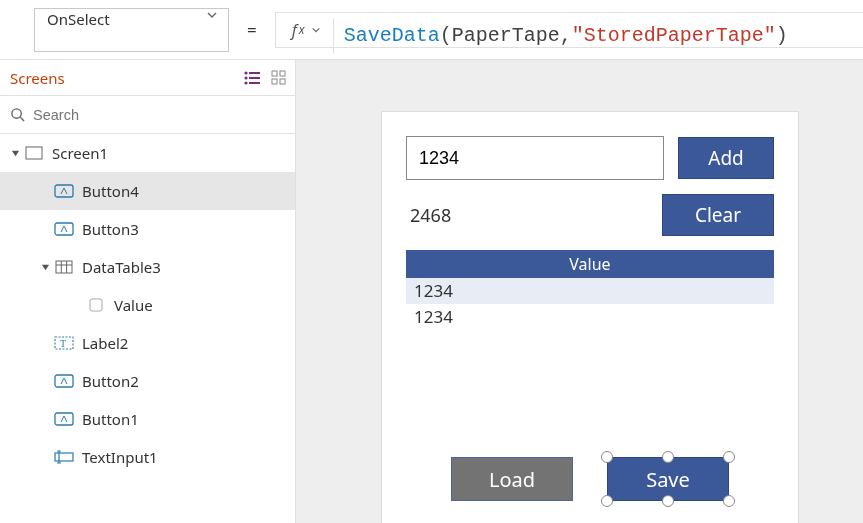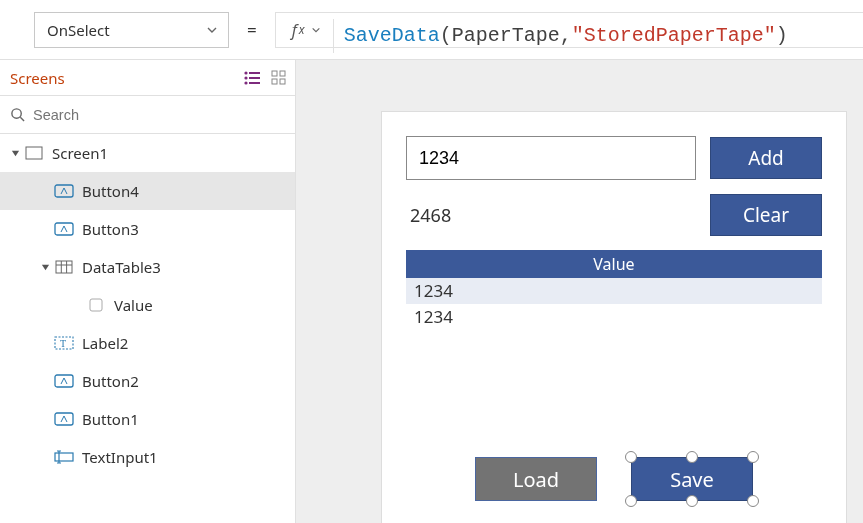--- a/index.html
+++ b/index.html
@@ -1,18 +1,18 @@
 <!DOCTYPE html>
 <html><head>
 <meta charset="utf-8">
 <style>
   * { box-sizing: border-box; margin: 0; padding: 0; }
   body { font-family: "Segoe UI", system-ui, sans-serif; font-size: 14px; color: #333; background: #fff; width: 863px; height: 523px; overflow: hidden; }
   .topbar { display: flex; align-items: center; height: 60px; border-bottom: 1px solid #e0e0e0; padding: 0 0 0 34px; gap: 12px; }
-  .prop-select { width: 195px; height: 36px; border: 1px solid #c8c8c8; display: flex; align-items: center; justify-content: space-between; padding: 0 10px 0 12px; background: #fff; font-size: 15px; }
+  .prop-select { width: 195px; height: 44px; border: 1px solid #c8c8c8; display: flex; align-items: flex-start; justify-content: space-between; padding: 0 10px 0 12px; background: #fff; font-size: 15px; }
   .equals { font-size: 17px; color: #333; padding: 0 6px; }
   .fx-bar-wrap { flex: 1; display: flex; align-items: center; height: 36px; border: 1px solid #e0e0e0; border-right: none; }
   .fx-label { display:flex; align-items:center; gap:2px; padding: 0 12px 0 16px; height:100%; font-style: italic; color: #555; font-size: 16px; }
   .fx-bar { flex: 1; height: 100%; display: flex; align-items: center; padding-left: 10px; font-family: Liberation Mono, monospace; font-size: 20px; border-left: 1px solid #e0e0e0; margin-top: 12px; }
   .tok-func { color: #1a7fbf; }
   .tok-ident { color: #404040; }
   .tok-str { color: #c0392b; }
   .tok-punc { color: #444; }
   .main { display: flex; height: calc(100% - 60px); }
   .sidebar { width: 296px; border-right: 1px solid #e0e0e0; display: flex; flex-direction: column; background: #fff; }
@@ -21,21 +21,21 @@
   .side-head-icons { display: flex; gap: 10px; align-items: center; }
   .side-search { display: flex; align-items: center; height: 38px; padding: 0 10px; border-bottom: 1px solid #e0e0e0; color: #888; gap: 8px; }
   .search-input { border: none; outline: none; flex: 1; font-size: 14.5px; color: #555; background: transparent; }
   .tree { flex: 1; overflow: auto; }
   .tree-row { display: flex; align-items: center; height: 38px; padding-right: 8px; font-size: 15px; color: #333; }
   .tree-row.selected { background: #e6e6e6; }
   .indent { display:inline-block; }
   .tw { width: 18px; display: inline-flex; justify-content: center; align-items: center; color: #555; }
   .ico { width: 20px; height: 20px; display: inline-flex; align-items: center; justify-content: center; margin-right: 8px; flex-shrink:0; }
   .canvas { flex: 1; background: #eee; position: relative; }
-  .phone { position: absolute; left: 86px; top: 52px; width: 464px; height: 411px; background: #fff; box-shadow: 0 0 0 1px #ddd; }
+  .phone { position: absolute; left: 86px; top: 52px; width: 416px; height: 411px; background: #fff; box-shadow: 0 0 0 1px #ddd; }
   .phone-inner { padding: 24px 24px 0 24px; }
   .row { display: flex; align-items: center; margin-bottom: 14px; gap: 14px; }
   .txt-input { flex: 1; height: 44px; border: 1px solid #888; padding: 0 12px; font-size: 18px; background: #fff; }
   .btn { width: 112px; height: 42px; background: #3b5999; color: #fff; border: 1px solid #2e477a; font-size: 19px; display: flex; align-items: center; justify-content: center; }
   .sum-label { font-size: 18px; color: #333; padding-left: 4px; flex: 1; }
   .dt { margin-top: 2px; }
   .dt-head { background: #3b5999; color: #fff; text-align: center; height: 28px; line-height: 28px; font-size: 16px; }
   .dt-cell { height: 26px; line-height: 26px; padding: 0 8px; font-size: 17px; color: #333; }
   .dt-cell.sel { background: #e8ecf4; }
   .bottom-btns { position: absolute; bottom: 22px; left: 0; right: 0; display: flex; justify-content: center; gap: 34px; }

